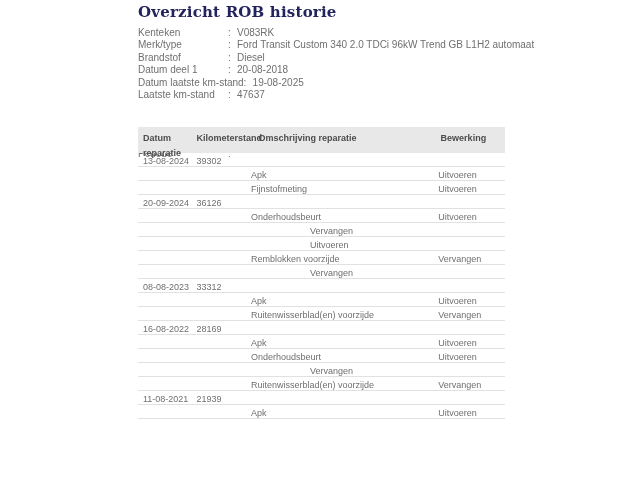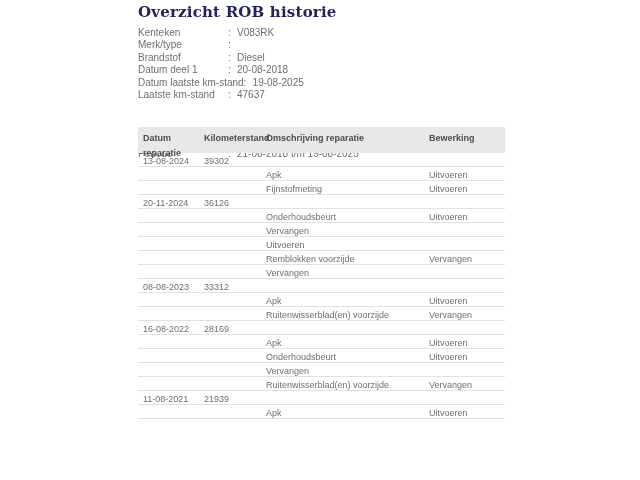--- a/index.html
+++ b/index.html
@@ -60,21 +60,21 @@
     height: 26px;
     padding-top: 4px;
     align-items: flex-start;
     font-weight: bold;
     color: #4c4c4c;
     line-height: 15px;
   }
   .c1 { width: 66px; padding-left: 5px; }
   .c2 { width: 62px; }
   .c3 { width: 163px; }
-  .c4 { width: 76px; }
+  .c4 { width: 76px; margin-left: 44px; }
   .thead .c1 { width: 66px; padding-right: 12px; }
   .trow {
     display: flex;
     height: 14px;
     border-bottom: 1px solid #e1e1e1;
     color: #6f6f6f;
     line-height: 16.25px;
     white-space: nowrap;
   }
 </style>
@@ -87,20 +87,21 @@
 
   <div class="kv-list">
       <div class="kv-row">
         <span class="kv-label">Kenteken</span>
         <span class="kv-colon">:</span>
         <span class="kv-value">V083RK</span>
       </div>
       <div class="kv-row">
         <span class="kv-label">Merk/type</span>
         <span class="kv-colon">:</span>
+        <span class="kv-value">Ford Transit Custom 340 2.0 TDCi 96kW Trend GB L1H2 automaat</span>
       </div>
       <div class="kv-row">
         <span class="kv-label">Brandstof</span>
         <span class="kv-colon">:</span>
         <span class="kv-value">Diesel</span>
       </div>
       <div class="kv-row">
         <span class="kv-label">Datum deel 1</span>
         <span class="kv-colon">:</span>
         <span class="kv-value">20-08-2018</span>
@@ -114,21 +115,20 @@
         <span class="kv-label">Laatste km-stand</span>
         <span class="kv-colon">:</span>
         <span class="kv-value">47637</span>
       </div>
     </div>
 
   <div class="kv-list periode-row">
     <div class="kv-row">
       <span class="kv-label">Periode</span>
       <span class="kv-colon">:</span>
-      <span class="kv-value">21-08-2018 t/m 19-08-2025</span>
     </div>
   </div>
 
   <div class="history-table">
     <div class="thead">
       <div class="c1">Datum reparatie</div>
       <div class="c2">Kilometerstand</div>
       <div class="c3">Omschrijving reparatie</div>
       <div class="c4">Bewerking</div>
     </div>
@@ -145,21 +145,21 @@
           <div class="c3">Apk</div>
           <div class="c4">Uitvoeren</div>
         </div>
         <div class="trow">
           <div class="c1"></div>
           <div class="c2"></div>
           <div class="c3">Fijnstofmeting</div>
           <div class="c4">Uitvoeren</div>
         </div>
         <div class="trow">
-          <div class="c1">20-11-2024</div>
+          <div class="c1">20-09-2024</div>
           <div class="c2">36126</div>
           <div class="c3"></div>
           <div class="c4"></div>
         </div>
         <div class="trow">
           <div class="c1"></div>
           <div class="c2"></div>
           <div class="c3">Onderhoudsbeurt</div>
           <div class="c4">Uitvoeren</div>
         </div>

